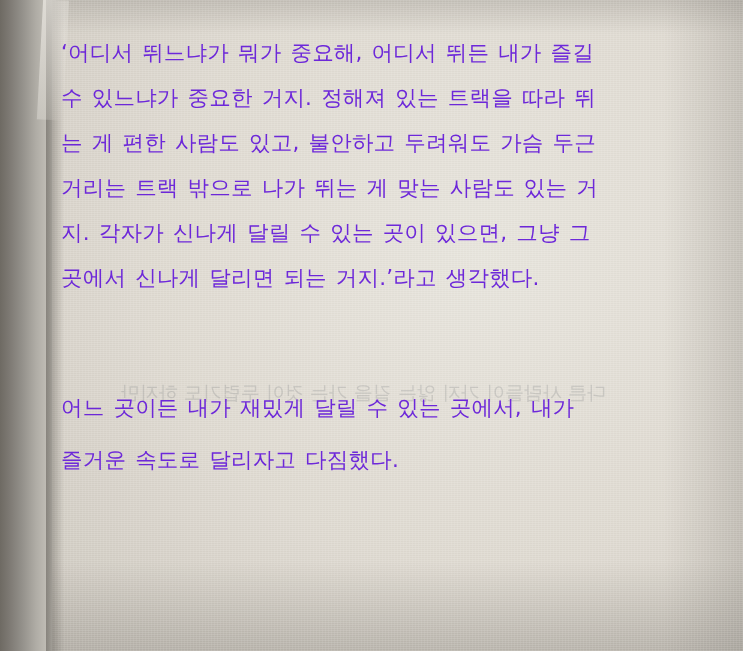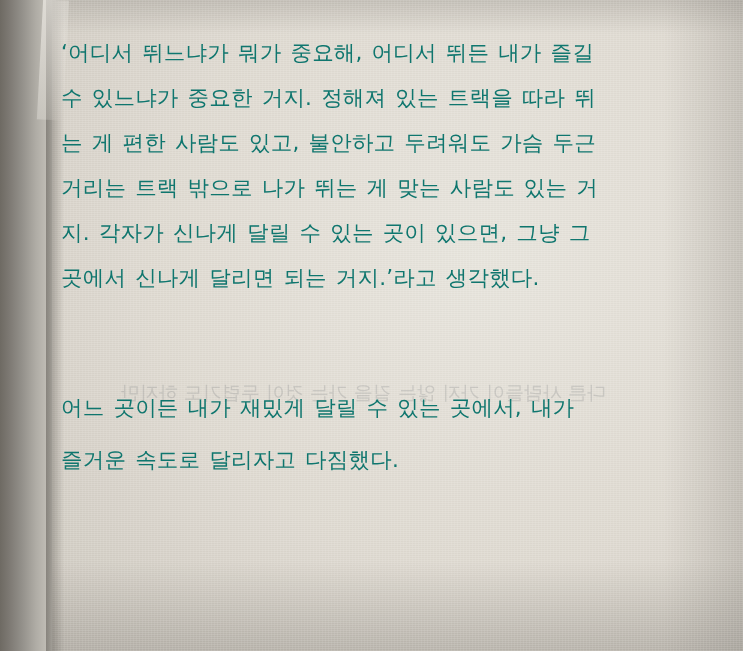--- a/index.html
+++ b/index.html
@@ -93,21 +93,21 @@
     width: 560px;
     color: #2f3033;
     font-family: "DejaVu Sans", sans-serif;
   }
 
   .para {
     font-size: 21.5px;
     line-height: 45px;
     letter-spacing: 0.2px;
     word-spacing: 2px;
-    color: #0f766e;
+    color: #6d28d9;
     text-align: left;
     margin: 0;
   }
 
   .para-1 { width: 545px; }
 
   .gap { height: 82px; }
 
   .para-2 {
     width: 520px;

